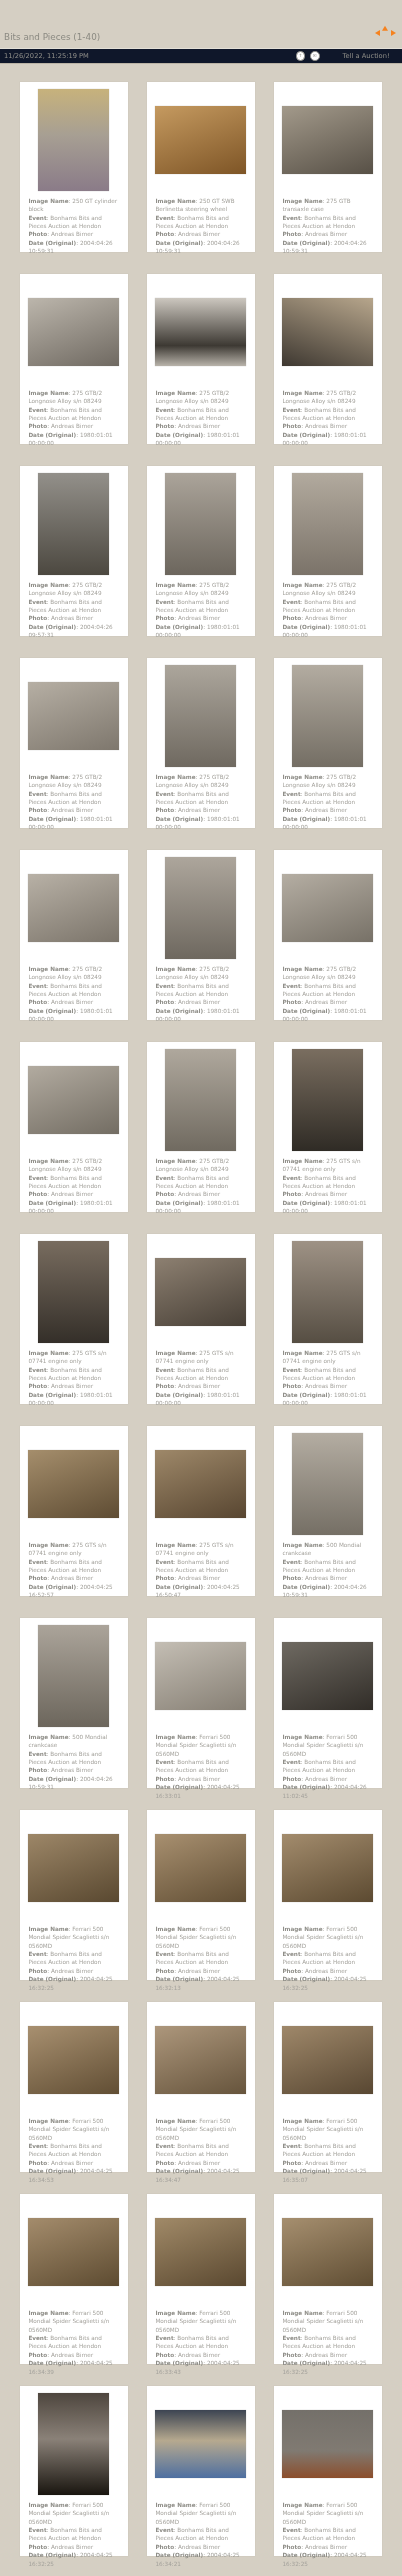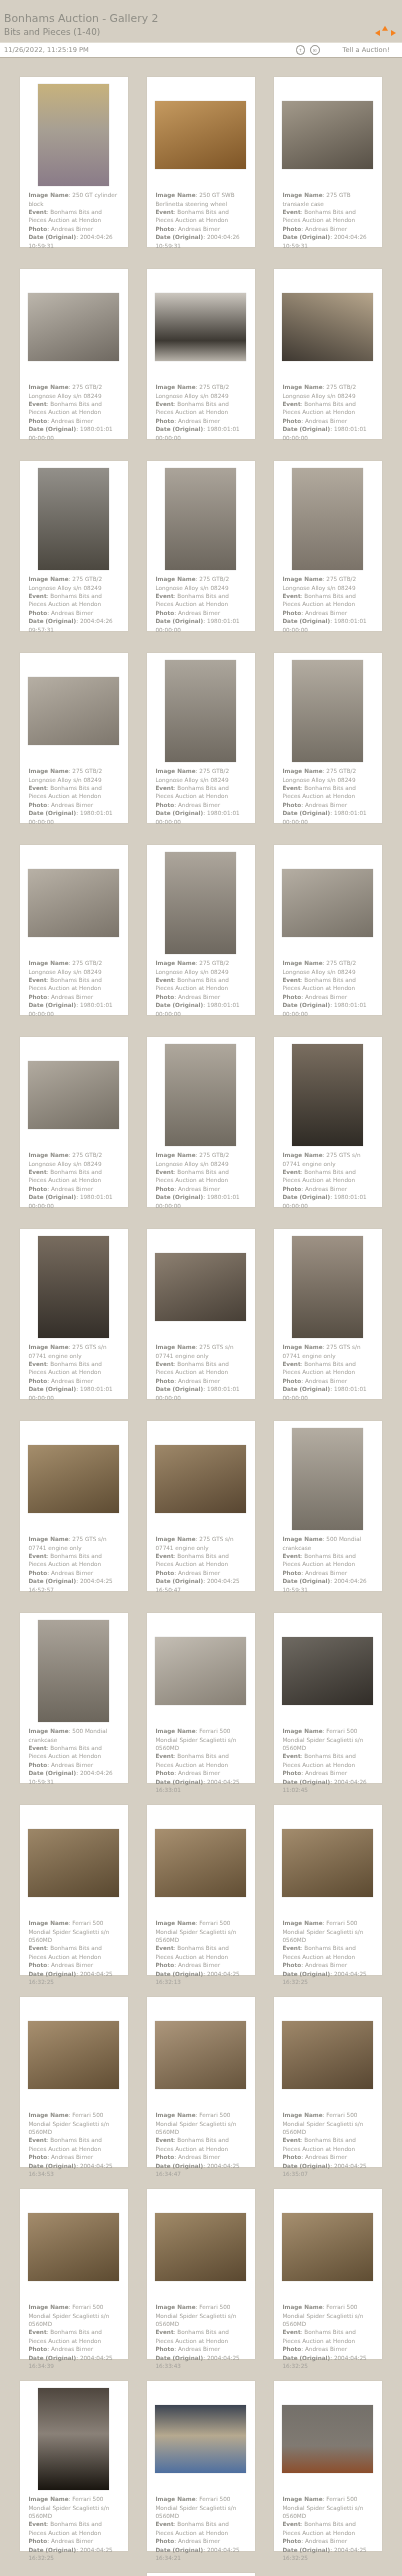--- a/index.html
+++ b/index.html
@@ -7,29 +7,29 @@
     width:402px;
     min-height:2759px;
     position:relative;
     background:#d5cfc3;
     font-family:"DejaVu Sans","Liberation Sans",sans-serif;
     -webkit-font-smoothing:antialiased;
   }
   
   .header{position:relative;padding:13.4px 5.2px 4.1px 4.1px;}
   .page-title{font-size:10.8px;color:#8f8e86;line-height:1.15;}
-  .page-subtitle{font-size:8.8px;color:#8b8a82;line-height:1.3;margin-top:1px;}
+  .page-subtitle{font-size:8.8px;color:#8b8a82;line-height:1.3;margin-top:19px;}
   .nav-arrows{position:absolute;right:6.2px;top:23px;display:flex;align-items:flex-end;gap:2.6px;height:13.4px;}
   .tri{width:0;height:0;display:block;cursor:pointer;}
   .tri-left{border-top:3.6px solid transparent;border-bottom:3.6px solid transparent;border-right:5.2px solid #f5821f;}
   .tri-right{border-top:3.6px solid transparent;border-bottom:3.6px solid transparent;border-left:5.2px solid #f5821f;}
   .tri-up{border-left:3.6px solid transparent;border-right:3.6px solid transparent;border-bottom:5.2px solid #f5821f;transform:translateY(-5.2px);}
   
   .bar{
-    height:14px;background:#ffffff;border-top:0.5px solid #e3dfd6;border-bottom:0.5px solid #bab3a5;
+    height:14px;background:#0f172a;border-top:0.5px solid #e3dfd6;border-bottom:0.5px solid #bab3a5;
     display:flex;align-items:center;justify-content:space-between;padding:0 5.2px 0 4.1px;
   }
   .bar-timestamp{font-size:6.7px;color:#92918b;}
   .bar-right{display:flex;align-items:center;}
   .circle-icon{
     width:7.7px;height:7.7px;border:0.5px solid #8f8e88;border-radius:50%;
     display:flex;align-items:center;justify-content:center;
     font-size:4.6px;color:#8f8e88;margin-left:4.6px;cursor:pointer;background:#fff;
   }
   .tell-friend{font-size:6.7px;color:#8f8e88;margin-left:23px;margin-right:7.2px;cursor:pointer;}
@@ -46,21 +46,20 @@
   .photo.portrait{width:71px;height:102px;}
   .photo.landscape{width:91px;height:68px;}
   .meta{margin-top:4.1px;font-size:5.7px;line-height:1.48;color:#a3a19b;}
   .meta p{margin:0;word-wrap:break-word;}
   .meta .lbl{font-weight:bold;color:#8f8e88;}
 </style>
 </head>
 <body>
 
 <div class="header">
-  <div class="page-title">Bonhams Auction - Gallery 2</div>
   <div class="page-subtitle">Bits and Pieces (1-40)</div>
   <div class="nav-arrows">
     <span class="tri tri-left"></span>
     <span class="tri tri-up"></span>
     <span class="tri tri-right"></span>
   </div>
 </div>
 
 <div class="bar">
   <span class="bar-timestamp">11/26/2022, 11:25:19 PM</span>

